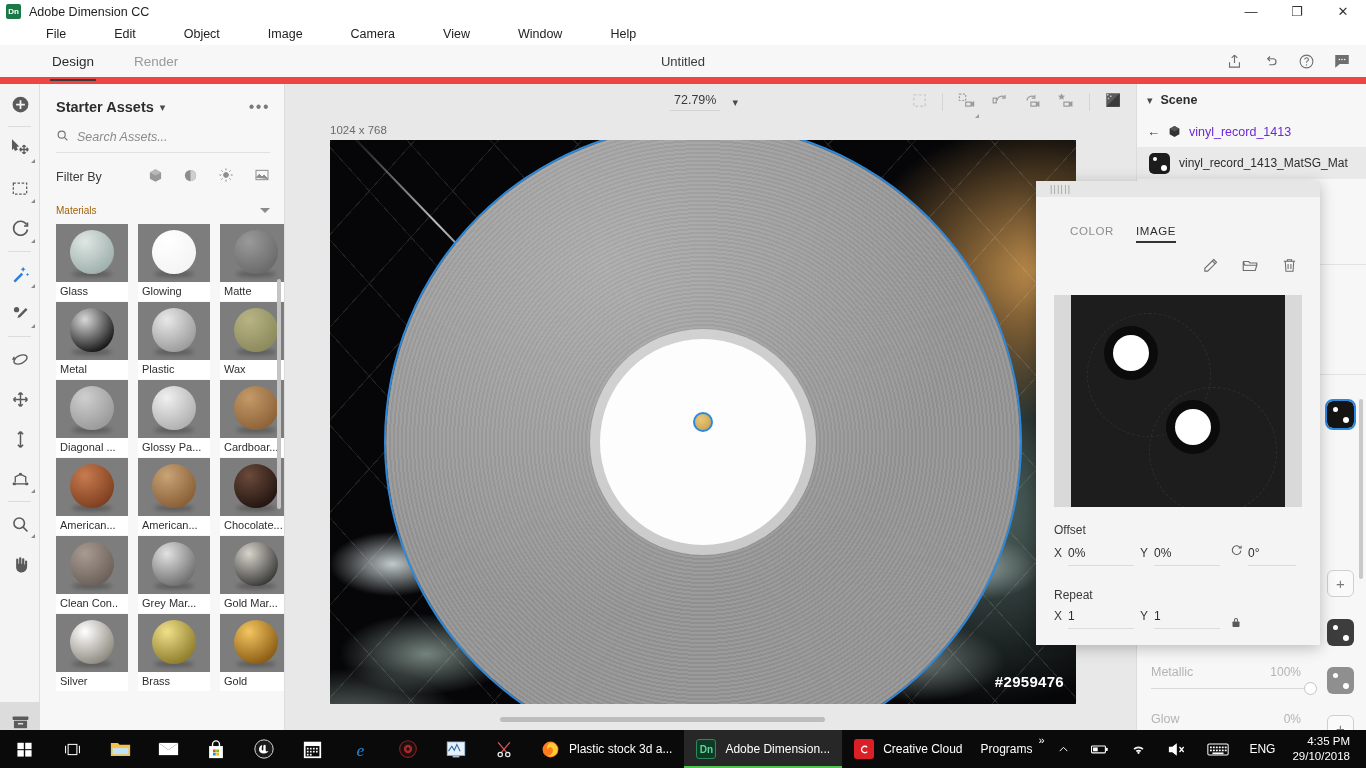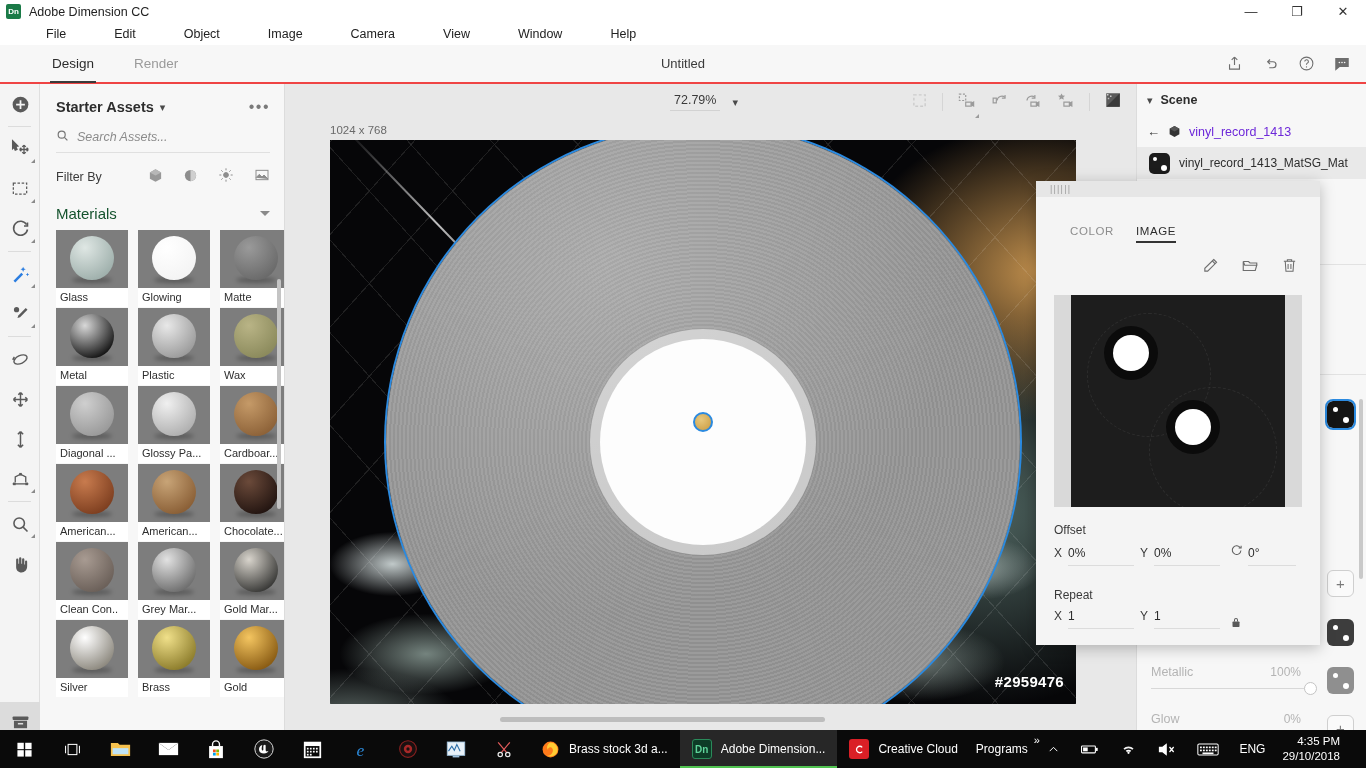--- a/index.html
+++ b/index.html
@@ -33,21 +33,21 @@
   
   .menubar {
     position: absolute; top: 23px; left: 0; width: 1366px; height: 22px;
     background: #ffffff; display: flex; align-items: center; padding-left: 6px;
   }
   .menubar span { font-size: 12.5px; color: #222; padding: 0 8px; line-height: 22px; cursor: default; margin-left: 32px; }
 
   
   .tabbar {
     position: absolute; top: 45px; left: 0; width: 1366px; height: 39px;
-    background: #f7f7f7; border-bottom: 2px solid #ef4444;
+    background: #f7f7f7; border-bottom: 7px solid #ef4444;
     display: flex; align-items: center;
   }
   .tab {
     height: 39px; display: flex; align-items: center; justify-content: center;
     font-size: 13.5px; color: #9a9a9a; padding: 0 20px; position: relative; cursor: pointer;
   }
   .tab.active { color: #2c2c2c; }
   .tab.active::after {
     content: ""; position: absolute; bottom: 0; left: 18px; right: 18px;
     height: 2px; background: #3a3a3a;
@@ -90,21 +90,21 @@
   .search-row input {
     border: none; outline: none; background: transparent;
     font-size: 12.5px; color: #444; font-family: "Liberation Sans", sans-serif;
     font-style: italic; width: 180px;
   }
   .search-row input::placeholder { color: #8b8b8b; font-style: italic; }
   .filter-row { display: flex; align-items: center; margin: 14px 14px 0 16px; }
   .filter-label { font-size: 12.5px; color: #3a3a3a; }
   .filter-icons { margin-left: auto; display: flex; gap: 20px; align-items: center; color: #8d8d8d; }
   .section-row { display: flex; align-items: center; margin: 18px 14px 8px 16px; }
-  .section-title { font-size: 15px; color: #14532d; }
+  .section-title { font-size: 10px; color: #a16207; }
   .section-caret { margin-left: auto; width: 0; height: 0; border-left: 5px solid transparent; border-right: 5px solid transparent; border-top: 5px solid #8a8a8a; }
   .grid { display: grid; grid-template-columns: repeat(3, 72px); gap: 1px 10px; margin-left: 16px; margin-top: 4px; }
   .mat { width: 72px; cursor: pointer; }
   .mat .thumb { width: 72px; height: 58px; background: #7d7d7d; position: relative; overflow: hidden; }
   .mat .sphere {
     position: absolute; left: 50%; top: 50%; transform: translate(-50%,-52%);
     width: 44px; height: 44px; border-radius: 50%;
   }
   .mat .shadow {
     position: absolute; left: 50%; bottom: 5px; transform: translateX(-50%);
@@ -296,21 +296,21 @@
     width: 48px; height: 38px; display: flex; align-items: center; justify-content: center; cursor: pointer;
   }
   .tb-app {
     height: 38px; display: flex; align-items: center; gap: 9px; padding: 0 12px;
     font-size: 12px; cursor: pointer; position: relative; max-width: 185px;
   }
   .tb-app.active { background: rgba(255,255,255,0.12); }
   .tb-app.active::after { content: ""; position: absolute; left: 0; right: 0; bottom: 0; height: 2px; background: #51c451; }
   .tb-app .txt { white-space: nowrap; overflow: hidden; text-overflow: ellipsis; }
   .tb-ico16 { width: 20px; height: 20px; flex: none; display: flex; align-items: center; justify-content: center; border-radius: 3px; }
-  .tray { margin-left: auto; display: flex; align-items: center; gap: 2px; padding-right: 16px; }
+  .tray { margin-left: auto; display: flex; align-items: center; gap: 2px; padding-right: 6px; }
   .tray-item { padding: 0 9px; height: 38px; display: flex; align-items: center; justify-content: center; font-size: 12px; cursor: pointer; }
   .clock { text-align: right; line-height: 1.3; font-size: 11.5px; padding: 0 10px 0 6px; cursor: pointer; }
   .progs { font-size: 12px; padding: 0 6px; position: relative; cursor: pointer; }
   .progs .chevs { position: absolute; right: -6px; top: -8px; font-size: 11px; }
 </style>
 </head>
 <body>
 
 <div id="app">
 
@@ -948,21 +948,21 @@
         </svg>
     </div>
 
     <div class="tb-app">
       <span class="tb-ico16">
         <svg width="19" height="19" viewBox="0 0 24 24">
             <circle cx="12" cy="12" r="10" fill="#ff7a1a"></circle>
             <path d="M12 3c5 0 9 4 9 9a9 9 0 0 1-14.5 7C9 21 13 19 14.5 15.5 16 12 14 9 12 9c-2.4 0-3.6 2-3 3.6C7.6 11.2 7 8.5 8.5 6.2 9.6 4.3 10.8 3 12 3z" fill="#ffcc33"></path>
           </svg>
       </span>
-      <span class="txt">Brass stock 3d a...</span>
+      <span class="txt">Plastic stock 3d a...</span>
     </div>
     <div class="tb-app active">
       <span class="tb-ico16" style="background:#0d3b26;border:1px solid #2a8a5a;color:#5fd39a;font-size:10px;font-weight:bold;">Dn</span>
       <span class="txt">Adobe Dimension...</span>
     </div>
     <div class="tb-app">
       <span class="tb-ico16" style="background:#da1f26;">
         <svg width="13" height="13" viewBox="0 0 24 24" fill="none" stroke="#ffffff" stroke-width="2.4">
             <path d="M17 8a6 6 0 1 0 0 8"></path>
           </svg>

